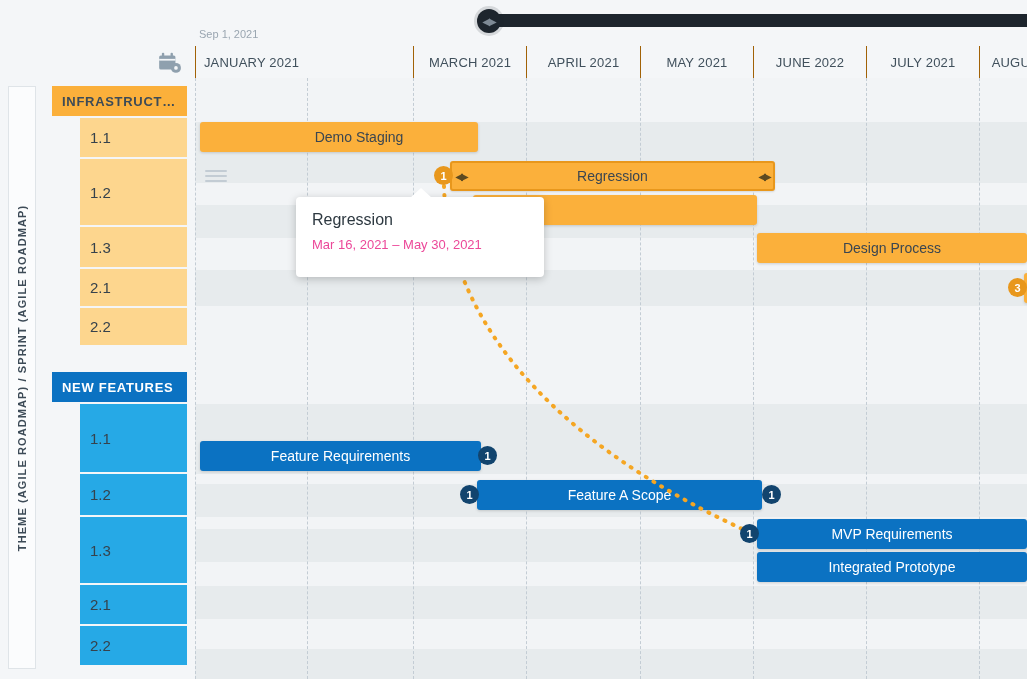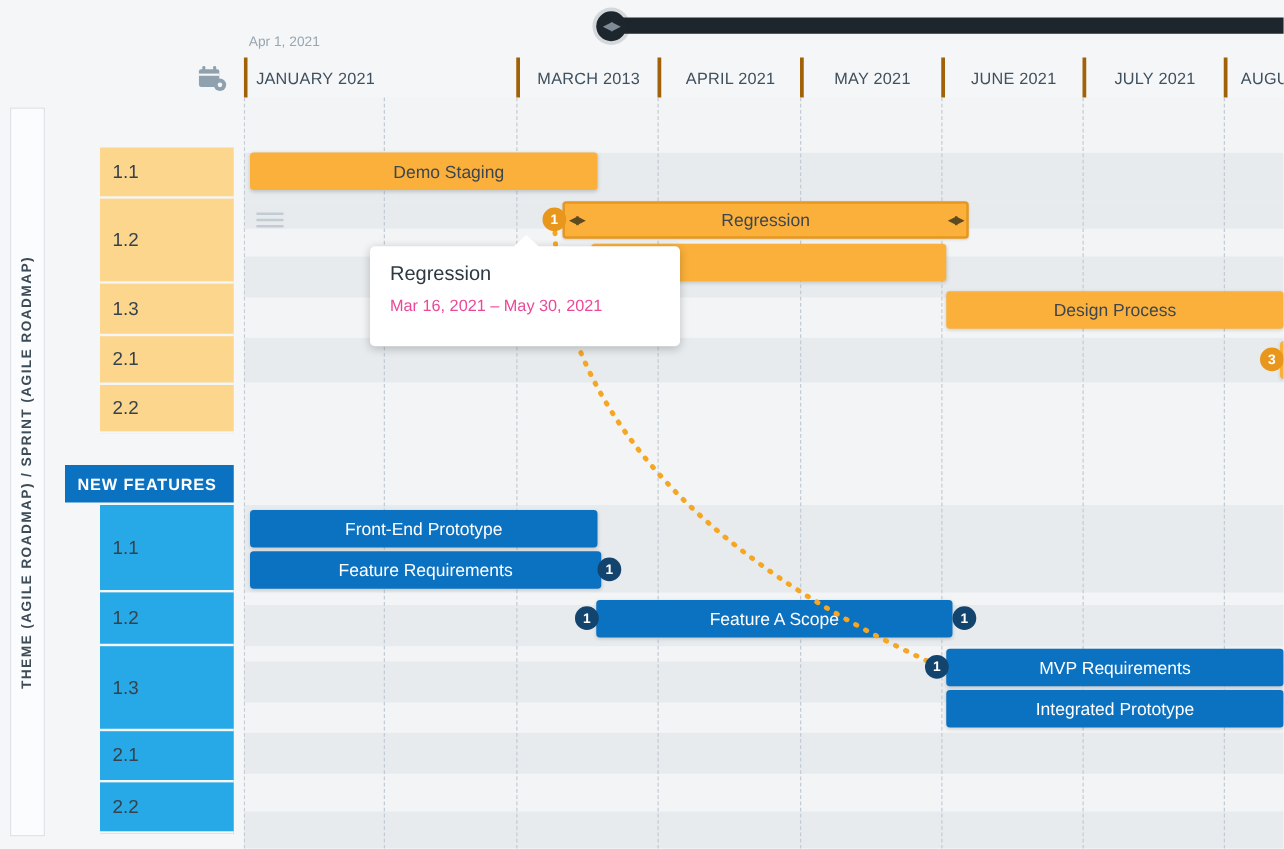--- a/index.html
+++ b/index.html
@@ -74,21 +74,21 @@
     font-size: 11px; color: #9aa6b1;
   }
 
   .month-head-band {
     position: absolute; left: 0; top: 46px; width: 832px; height: 32px;
   }
   .month-head {
     position: absolute; top: 0; height: 32px;
     display: flex; align-items: center; justify-content: center;
     font-size: 13px; color: #40505c; letter-spacing: .2px;
-    border-left: 3px solid #a16207;
+    border-left: 1px solid #a16207;
     white-space: nowrap; overflow: hidden;
   }
 
   .grid-line {
     position: absolute; top: 78px; width: 0; height: 601px;
     border-left: 1px dashed #c3ccd4;
   }
 
   .band { position: absolute; left: 0; width: 832px; }
   .band.light { background: #f2f4f6; }
@@ -171,20 +171,21 @@
       <rect x="2" y="5" width="15" height="13" rx="1.5" fill="#8fa0ae" stroke="none"></rect>
       <rect x="4.5" y="2.5" width="2.2" height="3.5" rx="1" fill="#8fa0ae" stroke="none"></rect>
       <rect x="12.5" y="2.5" width="2.2" height="3.5" rx="1" fill="#8fa0ae" stroke="none"></rect>
       <rect x="2" y="8.2" width="15" height="1.6" fill="#f4f6f8" stroke="none"></rect>
       <circle cx="17.5" cy="16.5" r="4.6" fill="#8fa0ae" stroke="none"></circle>
       <circle cx="17.5" cy="16.5" r="1.7" fill="#f4f6f8" stroke="none"></circle>
     </svg>
   </div>
 
   <div class="rowhead-col">
+      <div class="group-header orange" style="top: 86px;">INFRASTRUCT…</div>
       <div class="row-cell orange" style="top: 118px; height: 41px;">1.1</div>
       <div class="row-cell orange" style="top: 159px; height: 68px;">1.2</div>
       <div class="row-cell orange" style="top: 227px; height: 42px;">1.3</div>
       <div class="row-cell orange" style="top: 269px; height: 39px;">2.1</div>
       <div class="row-cell orange" style="top: 308px; height: 39px;">2.2</div>
       <div class="group-header blue" style="top: 372px;">NEW FEATURES</div>
       <div class="row-cell blue" style="top: 404px; height: 70px;">1.1</div>
       <div class="row-cell blue" style="top: 474px; height: 43px;">1.2</div>
       <div class="row-cell blue" style="top: 517px; height: 68px;">1.3</div>
       <div class="row-cell blue" style="top: 585px; height: 41px;">2.1</div>
@@ -204,27 +205,27 @@
       <div class="band dark" style="top: 404px; height: 36px;"></div>
       <div class="band light" style="top: 342px; height: 62px;"></div>
       <div class="band light" style="top: 306px; height: 36px;"></div>
       <div class="band dark" style="top: 270px; height: 36px;"></div>
       <div class="band light" style="top: 238px; height: 32px;"></div>
       <div class="band dark" style="top: 205px; height: 33px;"></div>
       <div class="band light" style="top: 183px; height: 22px;"></div>
       <div class="band dark" style="top: 161px; height: 22px;"></div>
       <div class="band dark" style="top: 122px; height: 39px;"></div>
       <div class="band light" style="top: 78px; height: 44px;"></div>
-    <div class="today-caption">Apr 1, 2021</div>
+    <div class="today-caption">Sep 1, 2021</div>
     <div class="month-head-band">
         <div class="month-head" style="left: 0px; width: 112px;">JANUARY 2021</div>
-        <div class="month-head" style="left: 218px; width: 113px;">MARCH 2013</div>
+        <div class="month-head" style="left: 218px; width: 113px;">MARCH 2021</div>
         <div class="month-head" style="left: 331px; width: 114px;">APRIL 2021</div>
         <div class="month-head" style="left: 445px; width: 113px;">MAY 2021</div>
-        <div class="month-head" style="left: 558px; width: 113px;">JUNE 2021</div>
+        <div class="month-head" style="left: 558px; width: 113px;">JUNE 2022</div>
         <div class="month-head" style="left: 671px; width: 113px;">JULY 2021</div>
         <div class="month-head" style="left: 784px; width: 113px;">AUGUST 2021</div>
       </div>
 
     <svg class="dep-svg">
       <path id="dep-path" fill="none" stroke="#f5a623" stroke-width="4" stroke-linecap="round" stroke-dasharray="1 8" d="M 249 186 C 252 300, 330 430, 556 533"></path>
     </svg>
   <div class="grid-line" style="left: 0px;"></div>
       <div class="grid-line" style="left: 112px;"></div>
       <div class="grid-line" style="left: 218px;"></div>
@@ -248,23 +249,20 @@
       </div>
       <div class="bar orange shadowed" style="left: 278px; top: 195px; width: 284px;">
         <span></span>
       </div>
       <div class="bar orange shadowed" style="left: 562px; top: 233px; width: 270px;">
         <span>Design Process</span>
       </div>
       <div class="bar orange shadowed" style="left: 829px; top: 273px; width: 40px;">
         <span></span>
       </div>
-      <div class="bar blue shadowed" style="left: 5px; top: 408px; width: 278px;">
-        <span>Front-End Prototype</span>
-      </div>
       <div class="bar blue shadowed" style="left: 282px; top: 480px; width: 285px;">
         <span>Feature A Scope</span>
       </div>
       <div class="bar blue shadowed" style="left: 5px; top: 441px; width: 281px;">
         <span>Feature Requirements</span>
       </div>
       <div class="bar blue shadowed" style="left: 562px; top: 519px; width: 270px;">
         <span>MVP Requirements</span>
       </div>
       <div class="bar blue shadowed" style="left: 562px; top: 552px; width: 270px;">

